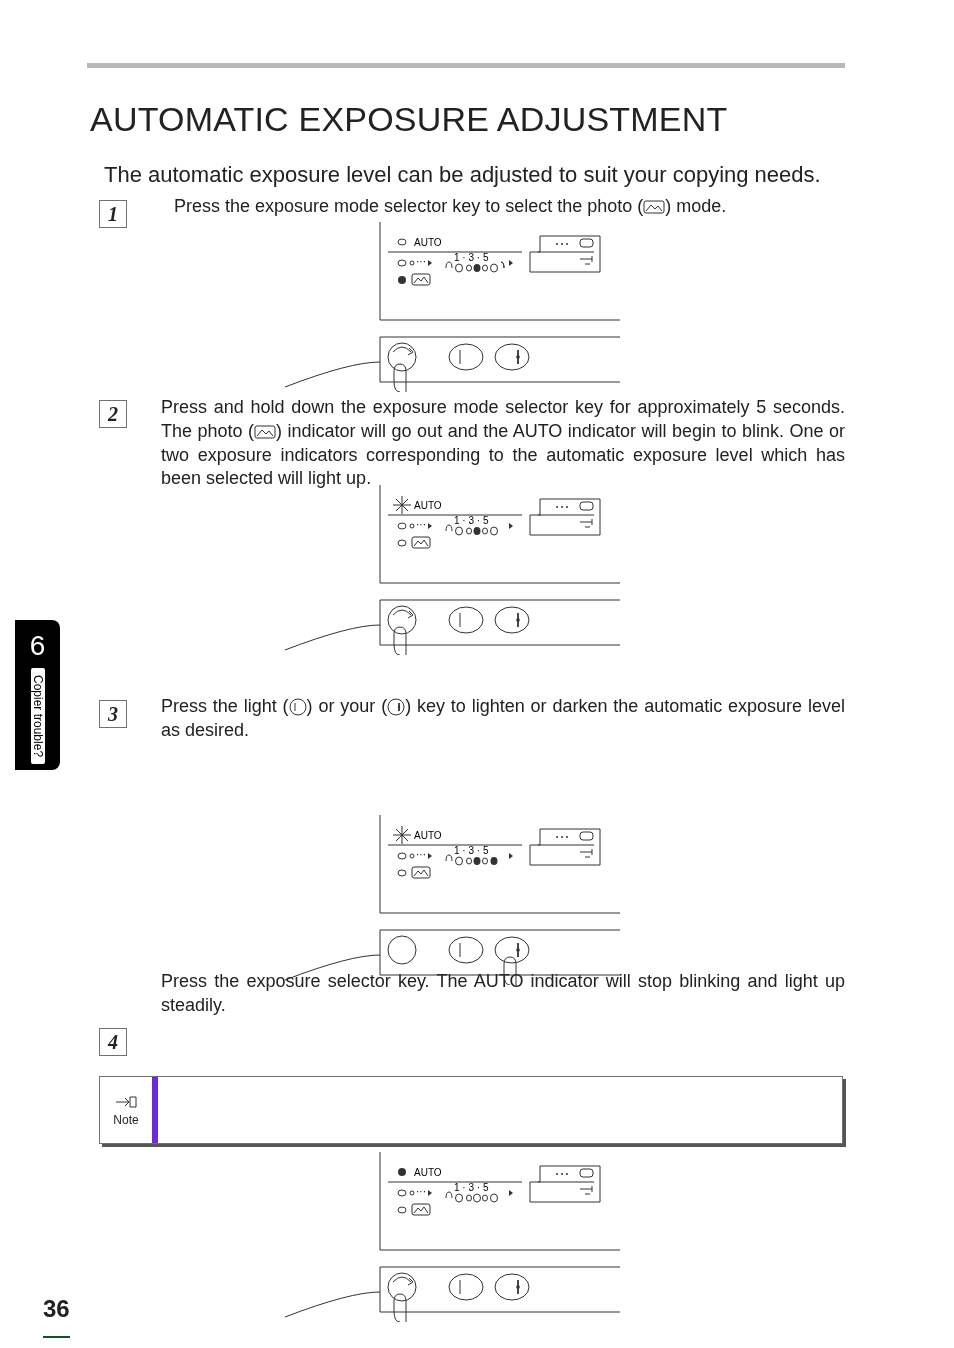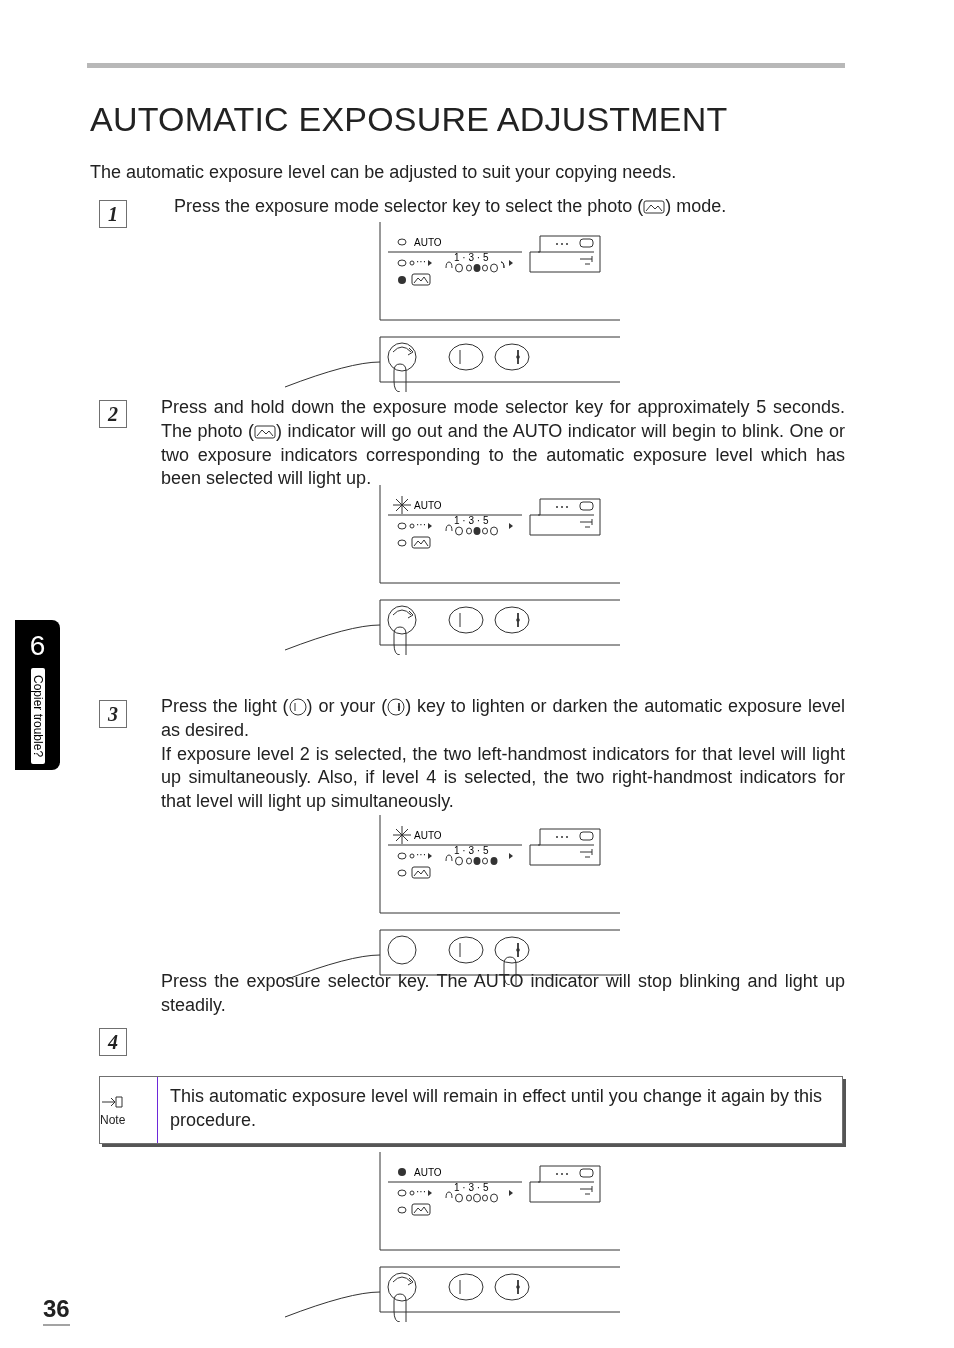--- a/index.html
+++ b/index.html
@@ -1,42 +1,42 @@
 <!DOCTYPE html>
 <html><head>
 <meta charset="utf-8">
 <style>
   *{box-sizing:border-box;margin:0;padding:0}
   body{width:954px;height:1348px;background:#fff;font-family:Helvetica,Arial,sans-serif;color:#222;position:relative}
   .topbar{position:absolute;left:87px;top:63px;width:758px;height:5px;background:#b8b8b8}
   .title{position:absolute;left:90px;top:100px;font-size:34px;font-weight:400;letter-spacing:.2px}
-  .intro{position:absolute;left:90px;top:162px;font-size:18px}
+  .intro{position:absolute;left:104px;top:162px;font-size:22px}
   .step-num{position:absolute;width:28px;height:28px;display:flex;align-items:center;justify-content:center;border:1px solid #707070;font-style:italic;font-weight:700;font-size:20px;font-family:"Times New Roman",serif}
   .s1{left:99px;top:200px}
   .s2{left:99px;top:400px}
   .s3{left:99px;top:700px}
   .s4{left:99px;top:1028px}
   .step-text{position:absolute;font-size:18px;line-height:1.32;text-align:justify}
   .t1{left:174px;top:195px;width:682px}
   .t2{left:161px;top:396px;width:684px}
   .t3{left:161px;top:695px;width:684px}
   .t4{left:161px;top:970px;width:684px}
   .icon-inline{display:inline-block;vertical-align:middle}
   .notebox{position:absolute;left:99px;top:1076px;width:744px;height:68px;border:1px solid #707070;background:#efefef;box-shadow:3px 3px 0 #555}
   .notebox-inner{position:absolute;inset:0;background:#fff;border:1px solid #707070;margin:-1px;display:flex}
-  .note-col{width:58px;border-right:1px solid #6d28d9;display:flex;flex-direction:column;justify-content:center;gap:2px}
+  .note-col{width:58px;border-right:6px solid #6d28d9;display:flex;flex-direction:column;align-items:center;justify-content:center;gap:2px}
   .note-label{font-size:12px}
   .note-text{flex:1;padding:8px 12px;font-size:18px;line-height:1.32}
   .panel{position:absolute;left:280px;width:440px}
   .p1{top:222px}.p2{top:485px}.p3{top:815px}.p4{top:1152px}
   .panel svg{width:100%;height:auto}
   .tab{position:absolute;left:15px;top:620px;width:45px;height:150px;background:#000;border-top-right-radius:8px;border-bottom-right-radius:8px;display:flex;flex-direction:column;align-items:center;padding-top:10px;gap:6px}
   .tab-num{color:#fff;font-size:28px;font-weight:400}
   .tab-text{color:#000;background:#fff;font-size:12px;writing-mode:vertical-rl;padding:3px 0;border-radius:2px;height:96px;text-align:center}
-  .pagenum{position:absolute;left:43px;top:1295px;font-size:24px;font-weight:700;border-bottom:2px solid #a3a3a3;padding-bottom:1px}
+  .pagenum{position:absolute;left:43px;top:1295px;font-size:24px;font-weight:700;border-bottom:2px solid #14532d;padding-bottom:13px}
   .sm-empty{fill:#fff;stroke:#333;stroke-width:1}
   .sm-fill{fill:#333}
   .ln{stroke:#333;stroke-width:1;fill:none}
   .ln2{stroke:#333;stroke-width:1.8;fill:none}
   .txt-sm{font-size:10px;font-family:Arial}
 </style>
 </head>
 <body>
 
 <div class="topbar"></div>
@@ -62,35 +62,33 @@
 <div class="step-num s3">3</div>
 <p class="step-text t3">
   <span>Press the light (</span><svg class="icon-inline" width="18" height="18">
       <circle cx="9" cy="9" r="8" class="ln"></circle>
       <path d="M6 5 L6 13" class="ln"></path>
     </svg><span>) or your (</span><svg class="icon-inline" width="18" height="18">
       <circle cx="9" cy="9" r="8" class="ln"></circle>
       <path d="M12 5 L12 13" class="ln2"></path>
       <circle cx="12" cy="9" r="1.2" class="sm-fill"></circle>
     </svg><span>) key to lighten or darken the automatic exposure level as desired.</span><br>
-  <span>If exposure level 2 is selected, the two left-handmost indicators for that level will light up simultaneously. Also, if level 4 is selected, the two right-handmost indicators for that level will light up simultaneously.</span>
 </p>
 
 <div class="step-num s4">4</div>
 <p class="step-text t4">Press the exposure selector key. The AUTO indicator will stop blinking and light up steadily.</p>
 
 <div class="notebox">
   <div class="notebox-inner">
     <div class="note-col">
       <svg width="24" height="18">
           <path d="M2 9 L14 9 M11 5 L15 9 L11 13 M16 4 L22 4 L22 14 L16 14 Z" class="ln"></path>
         </svg>
       <span class="note-label">Note</span>
     </div>
-    <div class="note-text">This automatic exposure level will remain in effect until you change it again by this procedure.</div>
   </div>
 </div>
 
 <div class="panel p1">
 <svg viewBox="0 0 440 170">
   <line x1="100" y1="0" x2="100" y2="98" class="ln"></line>
   <line x1="100" y1="98" x2="340" y2="98" class="ln"></line>
 
   <ellipse cx="122" cy="20" rx="4" ry="3" class="sm-empty"></ellipse>
   <text x="134" y="24" class="txt-sm">AUTO</text>

